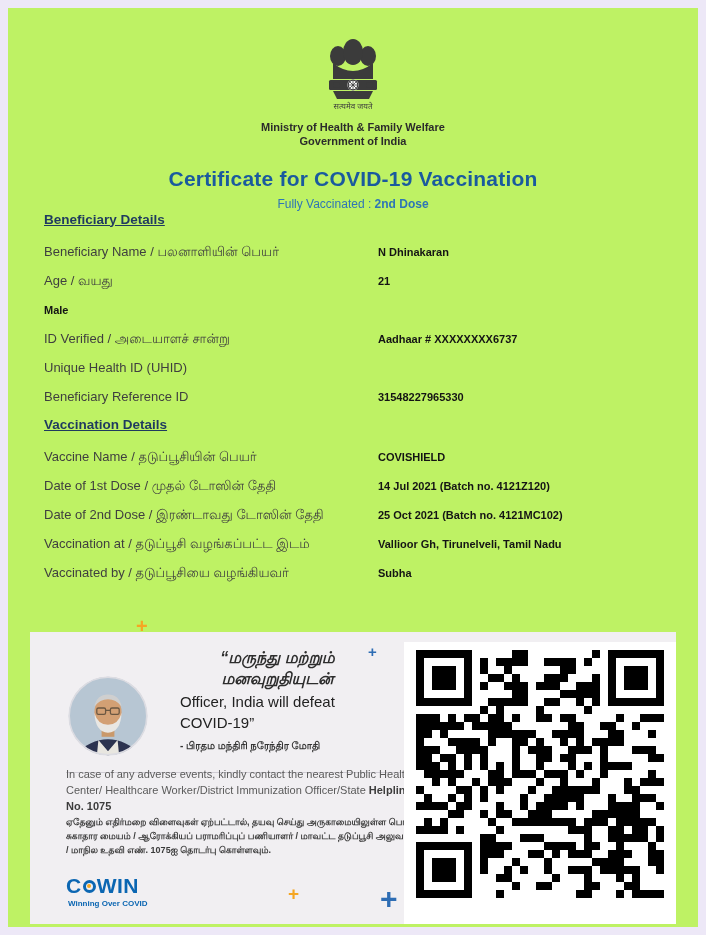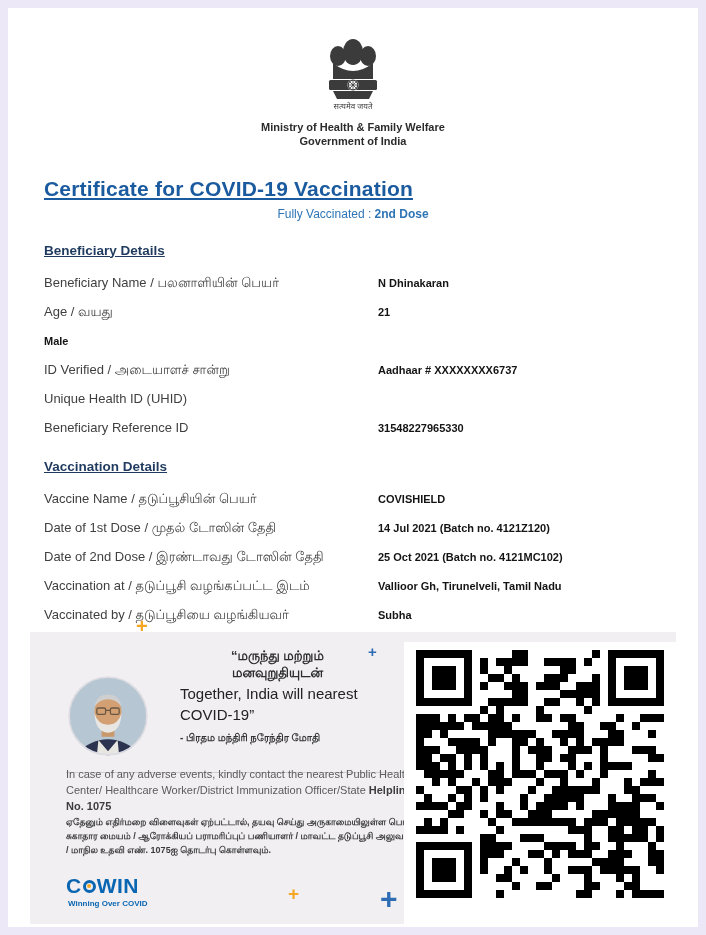--- a/index.html
+++ b/index.html
@@ -7,40 +7,40 @@
   body {
     width:706px; height:935px;
     background:#ede8f7;
     font-family:"Liberation Sans", sans-serif;
     overflow:hidden;
   }
   .cert {
     position:relative;
     margin:8px auto 0;
     width:690px; height:919px;
-    background:#ffffff;
+    background:#bef264;
     padding:30px 36px 0;
     overflow:hidden;
   }
   
   .emblem-wrap { text-align:center; }
   .ministry, .govt {
     text-align:center; font-size:11px; font-weight:bold; color:#2b2b2b; line-height:1.25;
   }
   .ministry { margin-top:5px; }
   .title {
-    font-size:21px; font-weight:bold; color:#1a5a9e;
-    margin-top:28px; letter-spacing:.2px;text-decoration:underline;
+    text-align:center; font-size:21px; font-weight:bold; color:#1a5a9e;
+    margin-top:18px; letter-spacing:.2px;
   }
   .subtitle {
     text-align:center; font-size:12px; color:#2e75b6; margin-top:6px;
   }
   .subtitle .dose { font-weight:bold; }
   
-  .section { margin-top:22px; }
+  .section { margin-top:1px; }
   .section-heading {
     font-size:13.5px; font-weight:bold; color:#1f3a5f;
     text-decoration:underline; margin-bottom:16px;
   }
   .row { display:flex; margin-bottom:11px; min-height:18px; }
   .row .label {
     width:334px; flex:0 0 334px; font-size:13px; color:#3f3f3f; line-height:18px;
   }
   .row .value {
     width:240px; font-size:11px; font-weight:bold; color:#141414; line-height:18px;
@@ -50,21 +50,21 @@
     position:absolute; left:22px; right:22px; top:624px; height:292px;
     background:#f1eff2;
   }
   .plus { position:absolute; font-weight:900; line-height:1; }
   .plus.orange-top  { left:106px; top:-16px; font-size:20px; color:#f5a623; }
   .plus.blue-top    { left:338px; top:12px;  font-size:15px; color:#2e6db4; }
   .plus.orange-bot  { left:258px; top:252px; font-size:19px; color:#f5a623; }
   .plus.blue-bot    { left:350px; top:252px; font-size:30px; color:#2e6db4; }
   .modi { position:absolute; left:38px; top:44px; width:80px; height:80px; }
   .quote { position:absolute; left:150px; top:16px; width:250px; }
-  .quote-ta { width:195px; text-align:center; font-size:13px; font-weight:bold; color:#2d2d2d; line-height:1.3; }
+  .quote-ta { width:195px; text-align:center; font-size:16px; font-weight:bold; color:#2d2d2d; line-height:1.3;font-style:italic; }
   .quote-en { font-size:15px; color:#222; line-height:1.3; margin-top:2px; }
   .quote-by { font-size:10px; font-weight:bold; color:#333; margin-top:7px; }
   .divider { position:absolute; left:36px; top:140px; width:340px; border-top:1px solid #cfccd4; }
   .adv-en {
     position:absolute; left:36px; top:135px; width:346px;
     font-size:11px; color:#5a5a5a; line-height:1.45;
   }
   .adv-en b { color:#3c3c3c; }
   .adv-ta {
     position:absolute; left:36px; top:184px; width:352px;
@@ -193,21 +193,21 @@
         <rect x="36" y="40" width="11" height="8" rx="2" fill="none" stroke="#6b5742" stroke-width="1.6"></rect>
         <rect x="53" y="40" width="11" height="8" rx="2" fill="none" stroke="#6b5742" stroke-width="1.6"></rect>
         <line x1="47" y1="43" x2="53" y2="43" stroke="#6b5742" stroke-width="1.6"></line>
       </g>
       <circle cx="50" cy="50" r="48.5" fill="none" stroke="#dcdce2" stroke-width="2"></circle>
     </svg>
 
     <div class="quote">
       <div class="quote-ta">“மருந்து மற்றும்</div>
       <div class="quote-ta">மனவுறுதியுடன்</div>
-      <div class="quote-en">Together, India will nearest</div>
+      <div class="quote-en">Officer, India will defeat</div>
       <div class="quote-en">COVID-19”</div>
       <div class="quote-by">- பிரதம மந்திரி நரேந்திர மோதி</div>
     </div>
 
     <div class="divider"></div>
 
     <div class="adv-en"><span>In case of any adverse events, kindly contact the nearest Public Health Center/ Healthcare Worker/District Immunization Officer/State </span><b>Helpline No. 1075</b>
     </div>
 
     <div class="adv-ta">ஏதேனும் எதிர்மறை விளைவுகள் ஏற்பட்டால், தயவு செய்து அருகாமையிலுள்ள பொது சுகாதார மையம் / ஆரோக்கியப் பராமரிப்புப் பணியாளர் / மாவட்ட தடுப்பூசி அலுவலர் / மாநில உதவி எண். 1075ஐ தொடர்பு கொள்ளவும்.</div>

